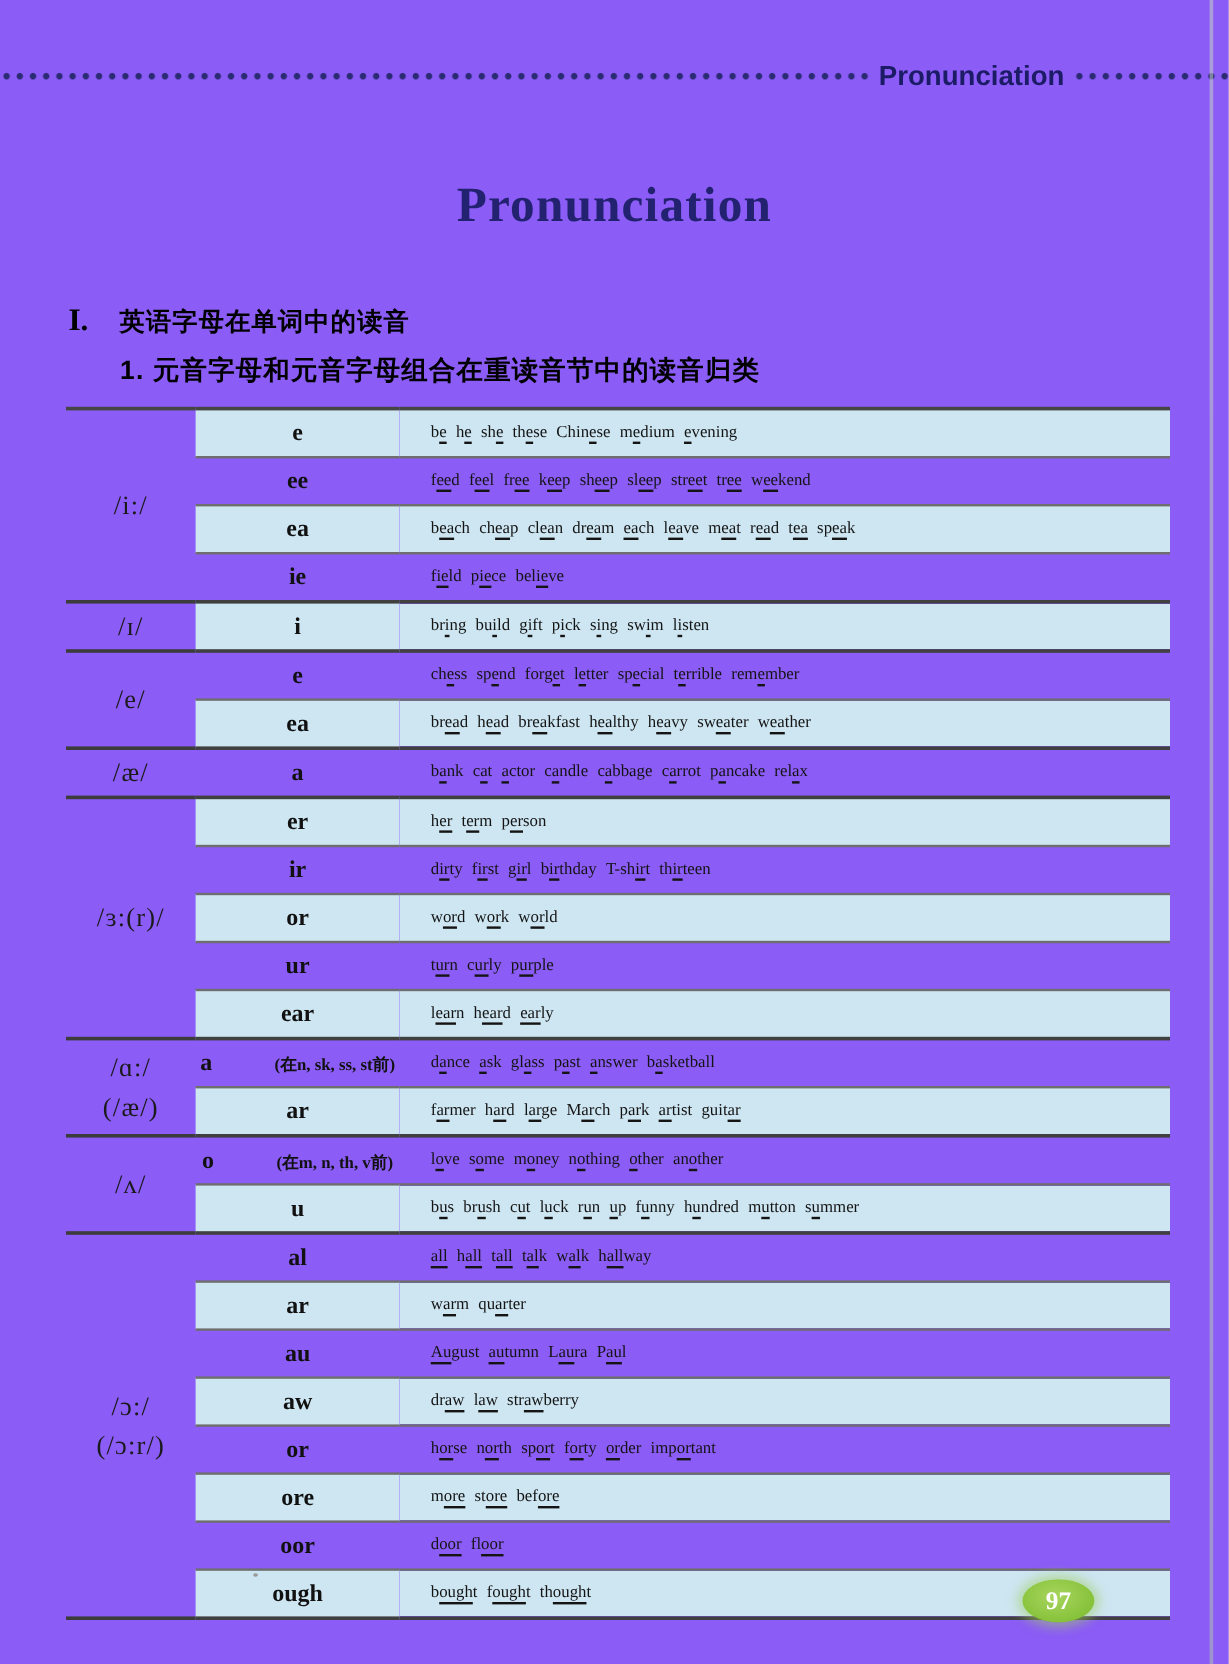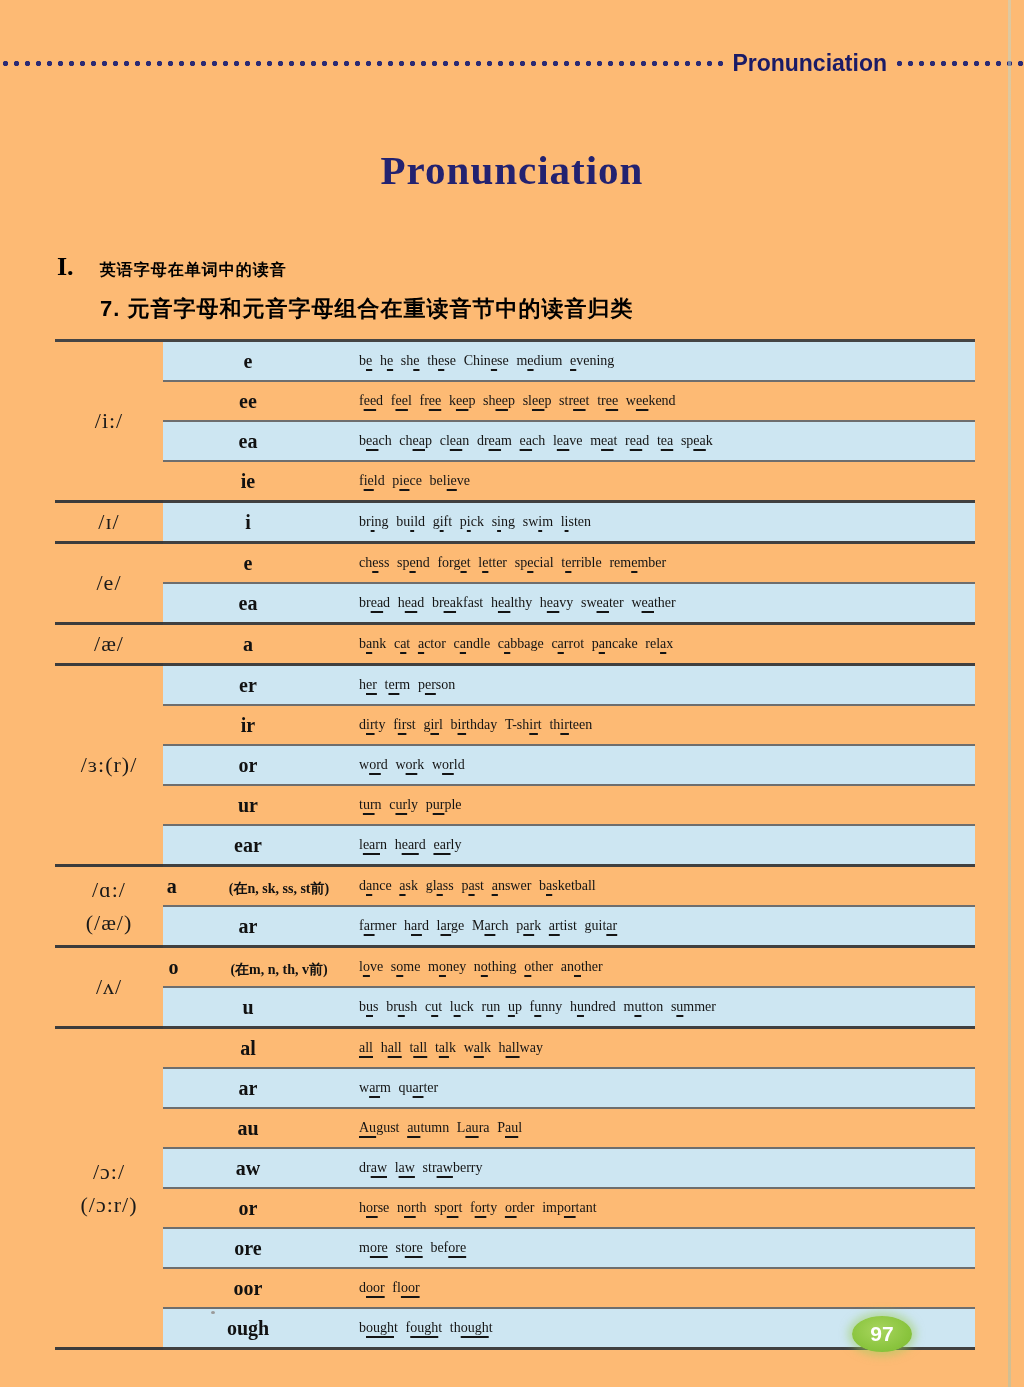--- a/index.html
+++ b/index.html
@@ -1,20 +1,20 @@
 <!DOCTYPE html>
 <html><head>
 <meta charset="utf-8">
 <style>
   html,body { margin:0; padding:0; background:#e8e8e4; }
   .page {
     position: relative;
     width: 1024px; height: 1387px;
     margin: 0 auto;
-    background: #fdba74;
+    background: #8b5cf6;
     overflow: hidden;
     font-family: "Liberation Serif", serif;
     color: #141414;
   }
   
   .header-rule {
     position: absolute; left: 0; top: 52px; right: 0;
     display: flex; align-items: center; height: 22px;
   }
   .dots {
@@ -39,21 +39,21 @@
     color: #232270;
   }
   
   .section-heading {
     position: absolute; left: 57px; top: 252px;
     display: flex; align-items: baseline;
     font-weight: bold; color: #000;
   }
   .section-numeral { font-size: 26px; margin-right: 26px; }
   .section-text {
-    font-size: 16px;
+    font-size: 21px;
     font-family: Liberation Serif, serif;
     letter-spacing: 1px;
   }
   .subsection-heading {
     position: absolute; left: 100px; top: 294px;
     font-weight: bold; font-size: 22px; color: #000;
     font-family: "Liberation Sans","DejaVu Sans",sans-serif;
     letter-spacing: 1px;
   }
   
@@ -86,21 +86,21 @@
     text-decoration-thickness: 2px;
     text-underline-offset: 3.5px;
   }
   
   .page-badge {
     position: absolute; left: 852px; top: 1316px;
     width: 60px; height: 36px; border-radius: 50%;
     background: radial-gradient(ellipse at 45% 40%, #a8d55e 0%, #8bc53f 60%, #7cb92f 100%);
     box-shadow: 0 0 9px 4px rgba(160,205,95,0.55);
     display: flex; align-items: center; justify-content: center;
-    color: #ffffff; font-family: Liberation Sans, sans-serif;
+    color: #ffffff; font-family: Liberation Serif, serif;
     font-weight: bold; font-size: 21px; text-align: right;
   }
   
   .edge-line {
     position: absolute; left: 1008px; top: 0; width: 3px; height: 100%;
     background: linear-gradient(to bottom, #c4d4c4, #adc3ad);
     opacity: 0.55;
   }
   .stray-dot {
     position: absolute; left: 211px; top: 1311px;
@@ -118,21 +118,21 @@
     <div class="dots dots-right"></div>
   </div>
 
   <div class="page-title">Pronunciation</div>
 
   <div class="section-heading">
     <span class="section-numeral">I.</span>
     <span class="section-text">英语字母在单词中的读音</span>
   </div>
 
-  <div class="subsection-heading">7. 元音字母和元音字母组合在重读音节中的读音归类</div>
+  <div class="subsection-heading">1. 元音字母和元音字母组合在重读音节中的读音归类</div>
 
   <div class="table-wrap">
     <table class="pron">
       <colgroup>
         <col style="width:108px">
         <col style="width:170px">
         <col>
       </colgroup>
       <tbody>
           <tr class="row-sep">

